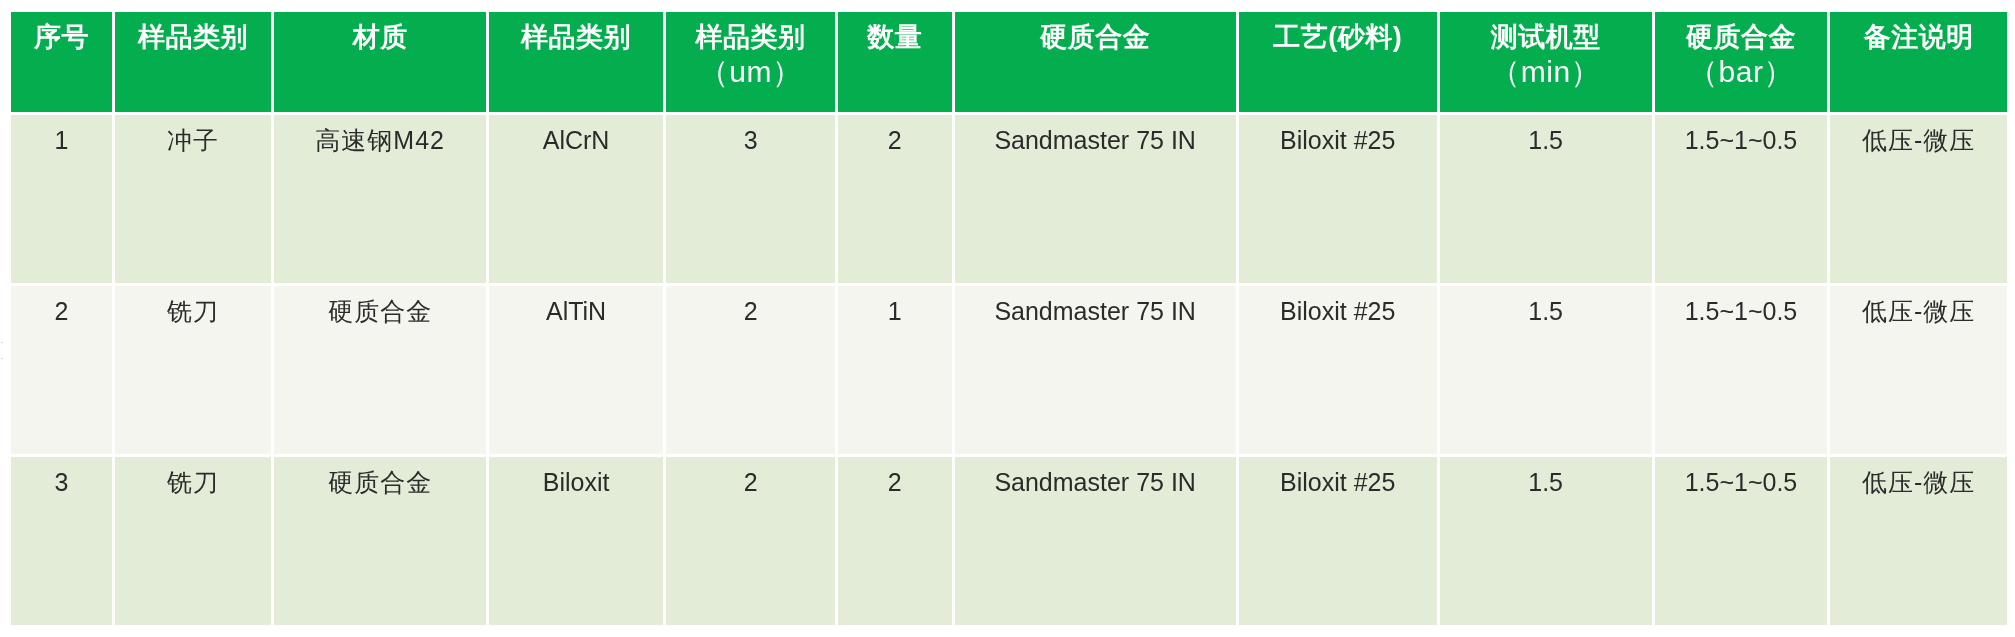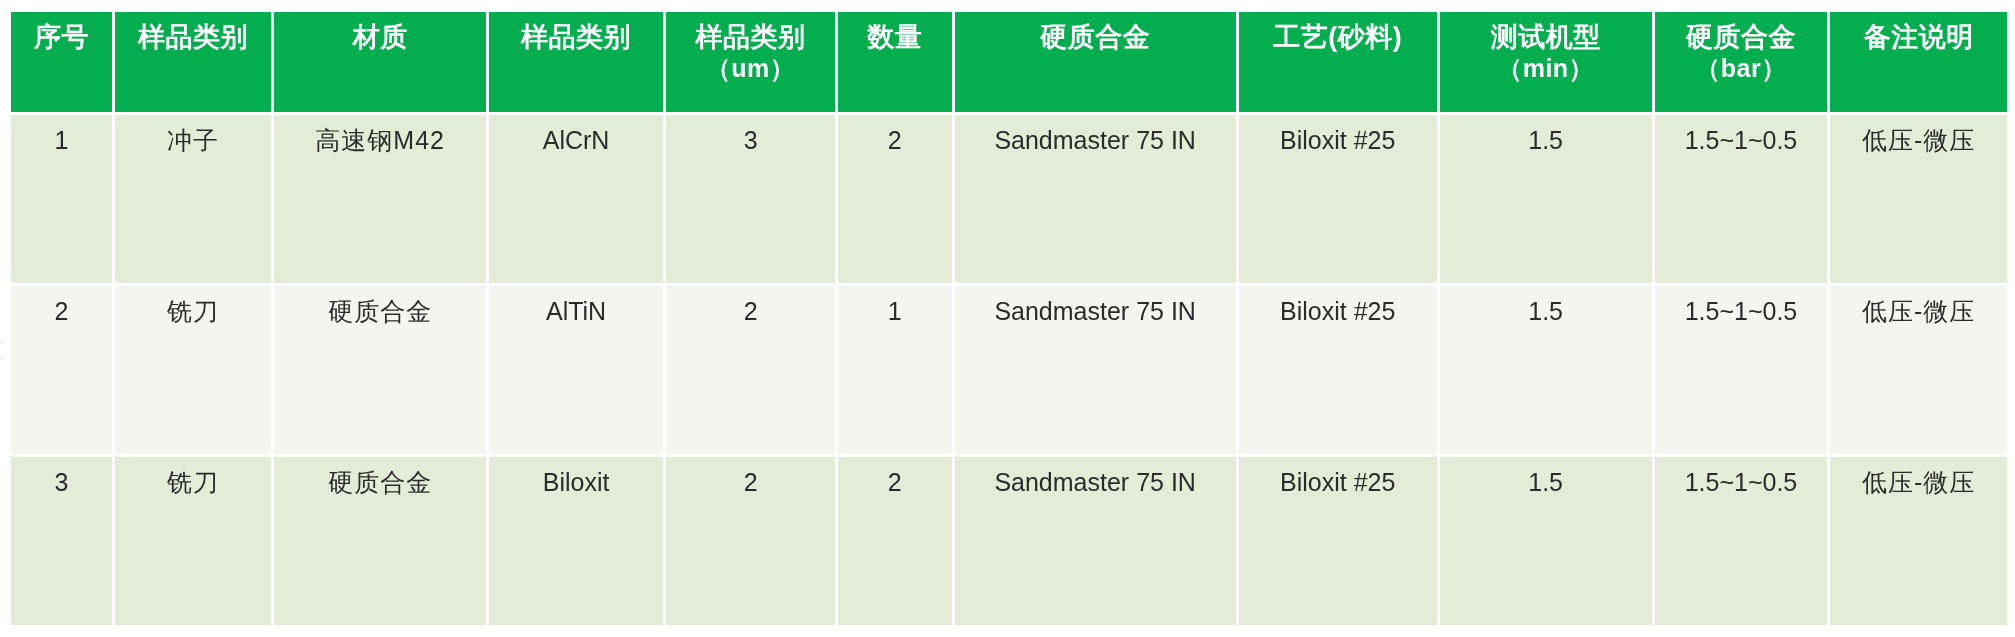--- a/index.html
+++ b/index.html
@@ -34,22 +34,22 @@
     color:#ffffff;
     font-size:27px;
     font-weight:bold;
     height:80px;
     line-height:1.18;
     padding-top:11px;
     letter-spacing:0.5px;
   }
   thead th .unit{
     display:block;
-    font-size:25px;
-    font-weight:bold;
+    font-size:30px;
+    font-weight:normal;
     letter-spacing:0.5px;
   }
 
   
   tbody td{
     font-size:25px;
     color:#2b2b2b;
     height:148px;
     padding-top:34px;
     line-height:1.2;

